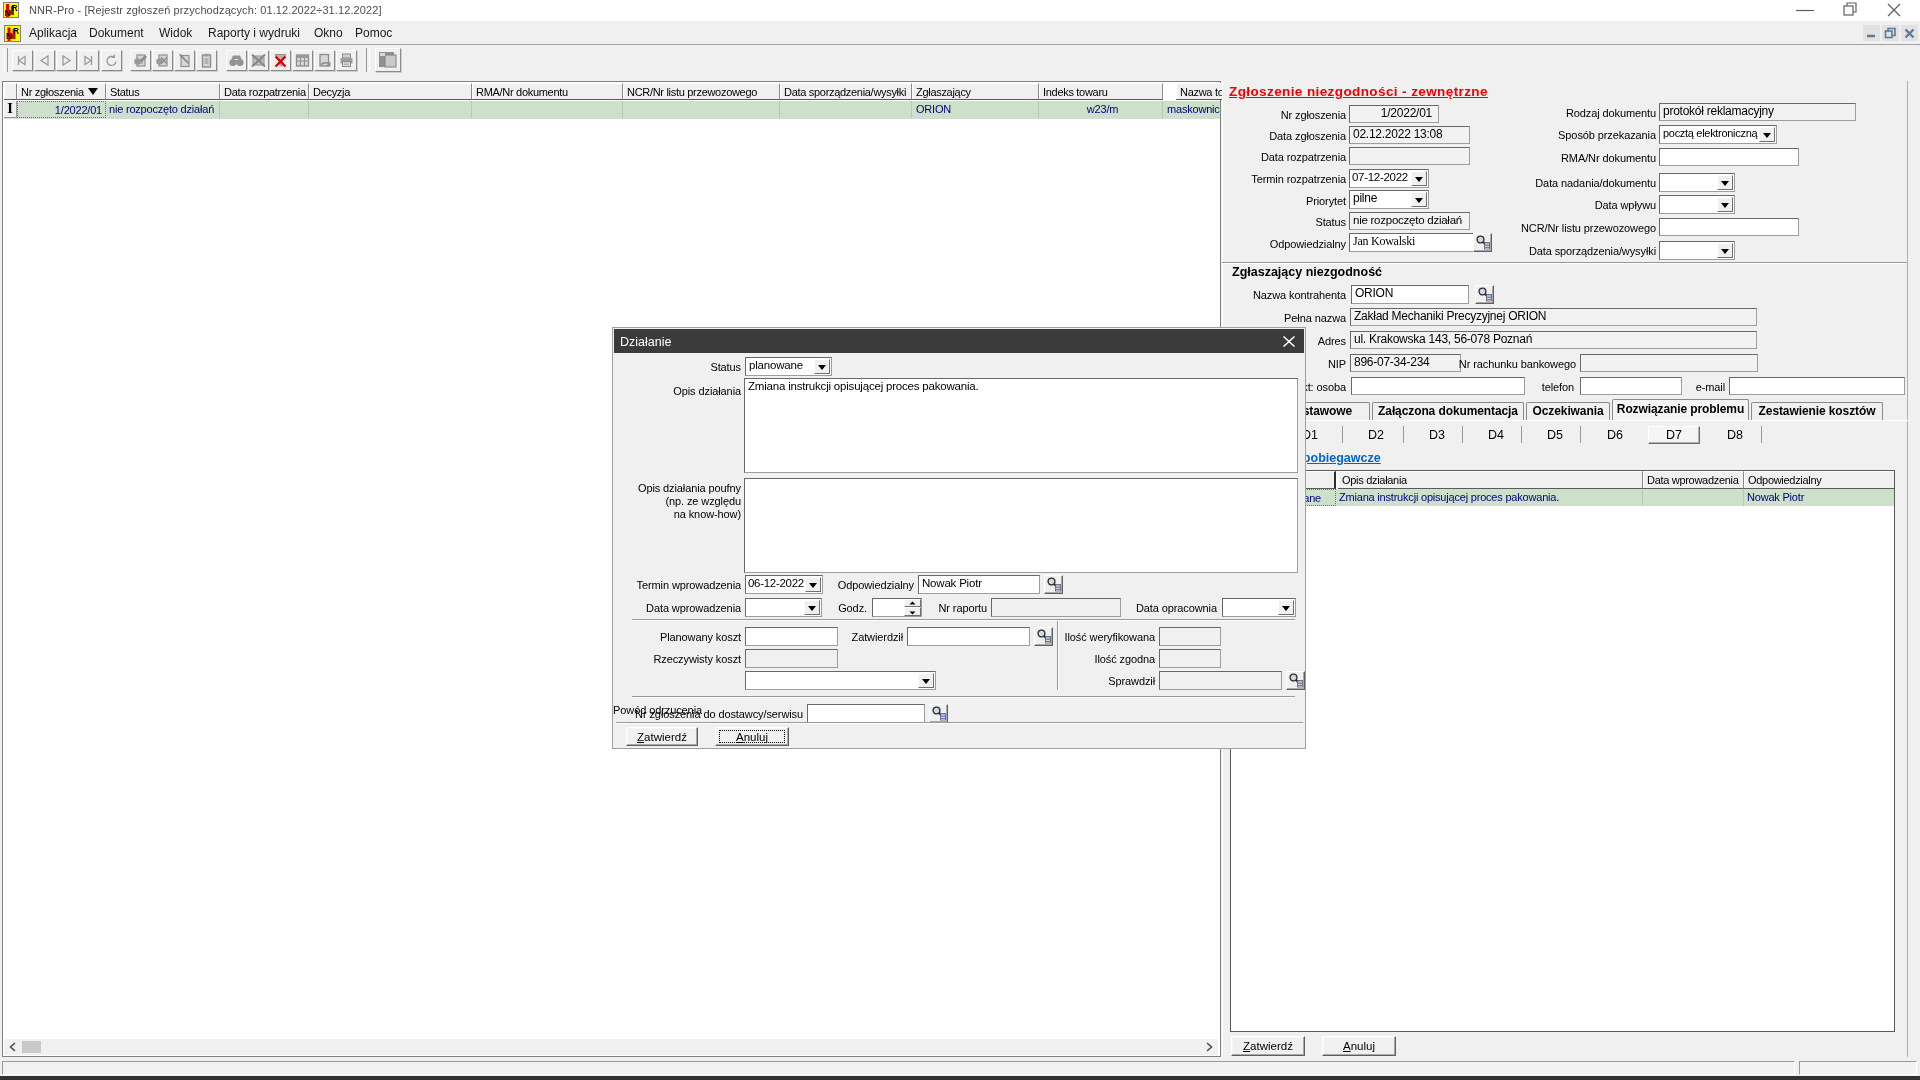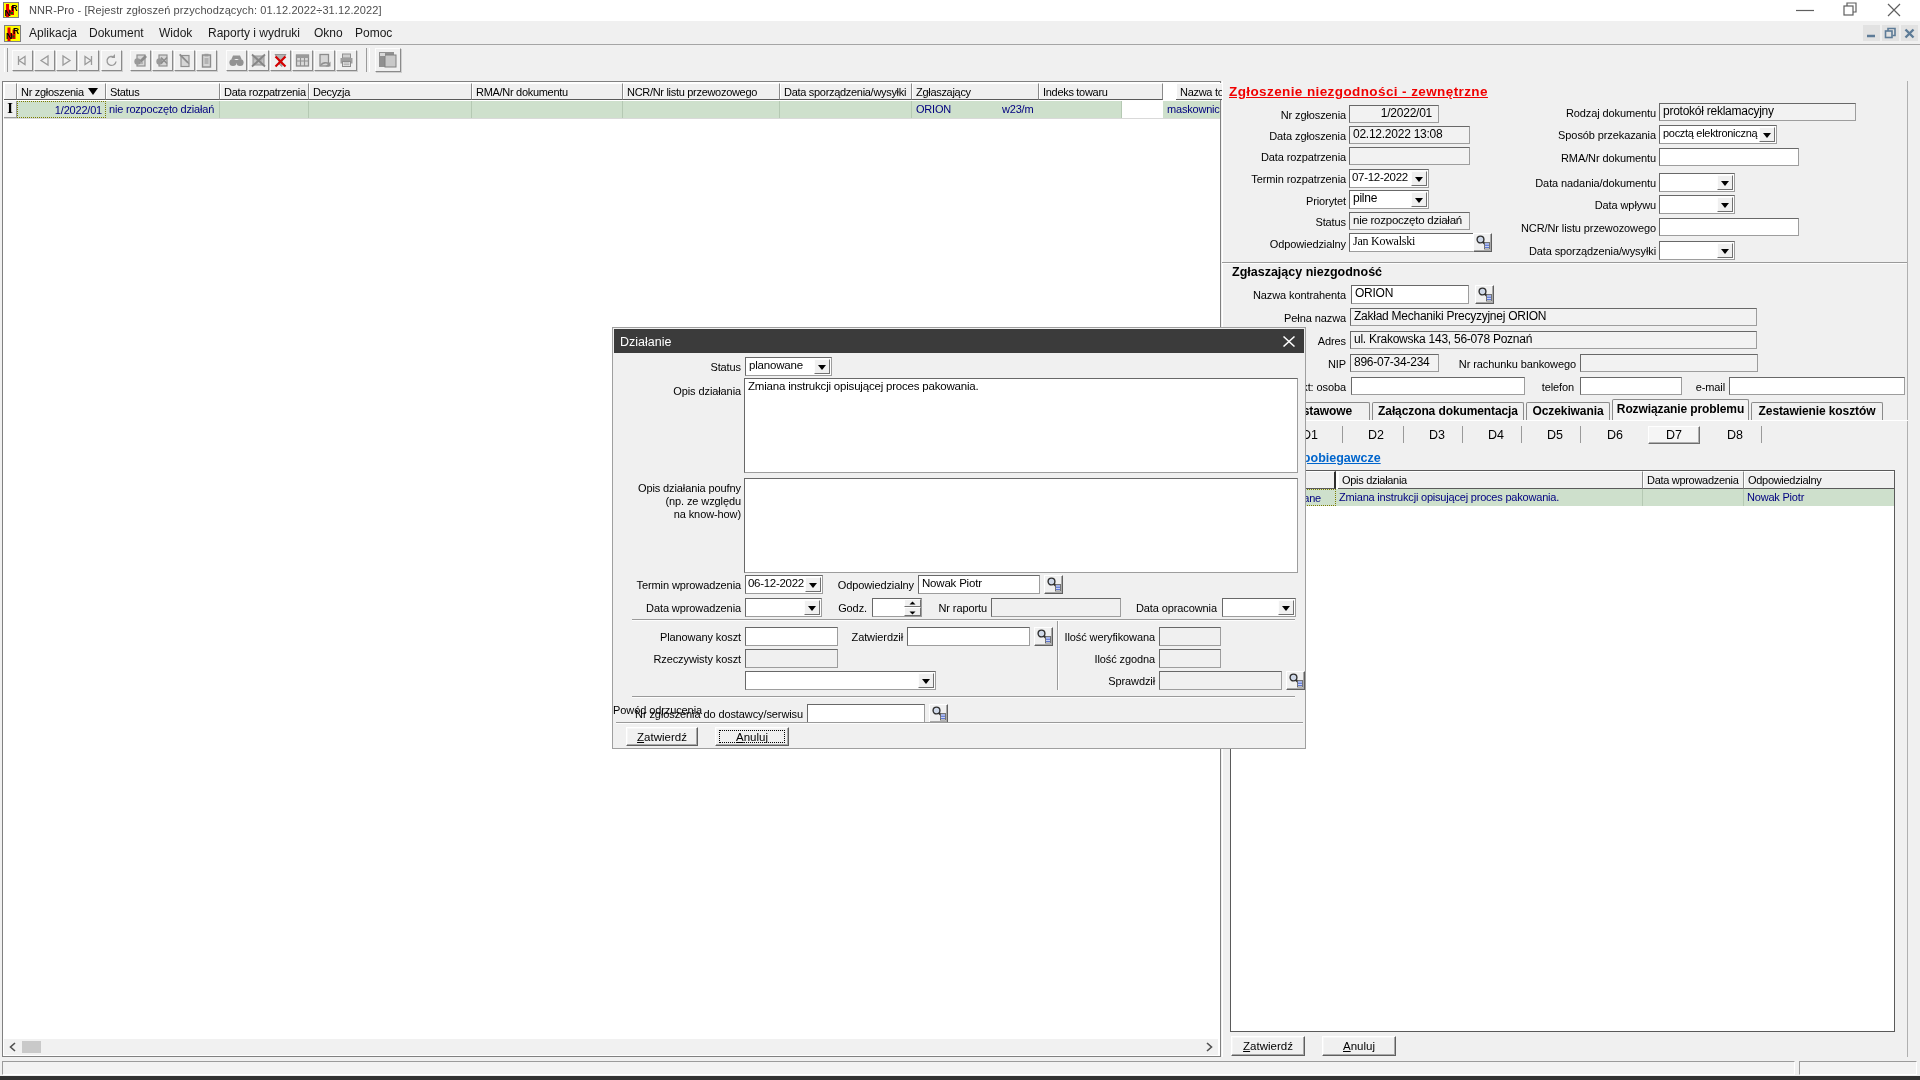--- a/index.html
+++ b/index.html
@@ -211,21 +211,21 @@
 
 <div class="gc" style="left:4px;width:13px;background:#f0f0f0;border-right:1px solid #9a9a9a;border-bottom:1px solid #9a9a9a;text-align:center;color:#000;padding:0;font-family:'Liberation Serif',serif;font-size:14.5px;line-height:15px;font-weight:bold;">I</div>
 <div class="gc" style="left:17px;width:89px;text-align:right;padding-right:3px;border:1px dotted #7c7c00;border-right:1px dotted #7c7c00;">1/2022/01</div>
 <div class="gc" style="left:106px;width:114px;padding-left:3px;">nie rozpoczęto działań</div>
 <div class="gc" style="left:220px;width:89px;"></div>
 <div class="gc" style="left:309px;width:163px;"></div>
 <div class="gc" style="left:472px;width:151px;"></div>
 <div class="gc" style="left:623px;width:157px;"></div>
 <div class="gc" style="left:780px;width:132px;"></div>
 <div class="gc" style="left:912px;width:127px;padding-left:4px;">ORION</div>
-<div class="gc" style="left:998px;width:124px;padding-left:4px;">w23/m</div>
+<div class="gc" style="left:1039px;width:124px;padding-left:4px;text-align:center;">w23/m</div>
 <div class="gc" style="left:1163px;width:57px;border-right:none;padding-left:4px;">maskownic</div>
 <div class="ab" style="left:4px;top:118px;width:1216px;height:1px;background:#d9d9d9;"></div>
 </div>
 
 <div class="ab" style="left:4px;top:1039px;width:1214px;height:16px;background:#f1f1f1;"></div>
 <svg class="ab" style="left:8px;top:1042px" width="10" height="10">
     <path d="M7 1L2.5 5L7 9" stroke="#505050" stroke-width="1.6" fill="none"></path>
   </svg>
 <div class="ab" style="left:22px;top:1041px;width:19px;height:12px;background:#c9c9c9;"></div>
 <svg class="ab" style="left:1204px;top:1042px" width="10" height="10">
@@ -297,21 +297,21 @@
         <circle cx="6.5" cy="5.5" r="3.4" fill="#cfd8e8" stroke="#303030" stroke-width="1.4"></circle>
         <path d="M9 8l3.5 3.5" stroke="#303030" stroke-width="2"></path>
         <rect x="10.5" y="8.5" width="5" height="6.5" fill="#fff" stroke="#555" stroke-width="0.8"></rect>
         <path d="M11 10h4M11 11.7h4M11 13.4h4" stroke="#3355cc" stroke-width="0.9"></path>
       </svg></div>
 <div class="lbl" style="right:574px;top:312px;">Pełna nazwa</div>
 <div class="inp ro" style="left:1350px;top:308px;width:407px;height:18px;">Zakład Mechaniki Precyzyjnej ORION</div>
 <div class="lbl" style="right:574px;top:335px;">Adres</div>
 <div class="inp ro" style="left:1350px;top:331px;width:407px;height:18px;">ul. Krakowska 143, 56-078 Poznań</div>
 <div class="lbl" style="right:574px;top:358px;">NIP</div>
-<div class="inp ro" style="left:1350px;top:354px;width:89px;height:18px;">896-07-34-234</div>
+<div class="inp ro" style="left:1350px;top:354px;width:111px;height:18px;">896-07-34-234</div>
 <div class="lbl" style="right:344px;top:358px;">Nr rachunku bankowego</div>
 <div class="inp ro" style="left:1580px;top:354px;width:178px;height:18px;"></div>
 <div class="lbl" style="right:574px;top:381px;">Kontakt: osoba</div>
 <div class="inp" style="left:1351px;top:377px;width:174px;height:18px;"></div>
 <div class="lbl" style="right:346px;top:381px;">telefon</div>
 <div class="inp" style="left:1580px;top:377px;width:102px;height:18px;"></div>
 <div class="lbl" style="right:195px;top:381px;">e-mail</div>
 <div class="inp" style="left:1729px;top:377px;width:176px;height:18px;"></div>
 
 <div class="tab" style="left:1231px;top:402px;width:139px;height:18px;line-height:17px;">Dane podstawowe</div>

